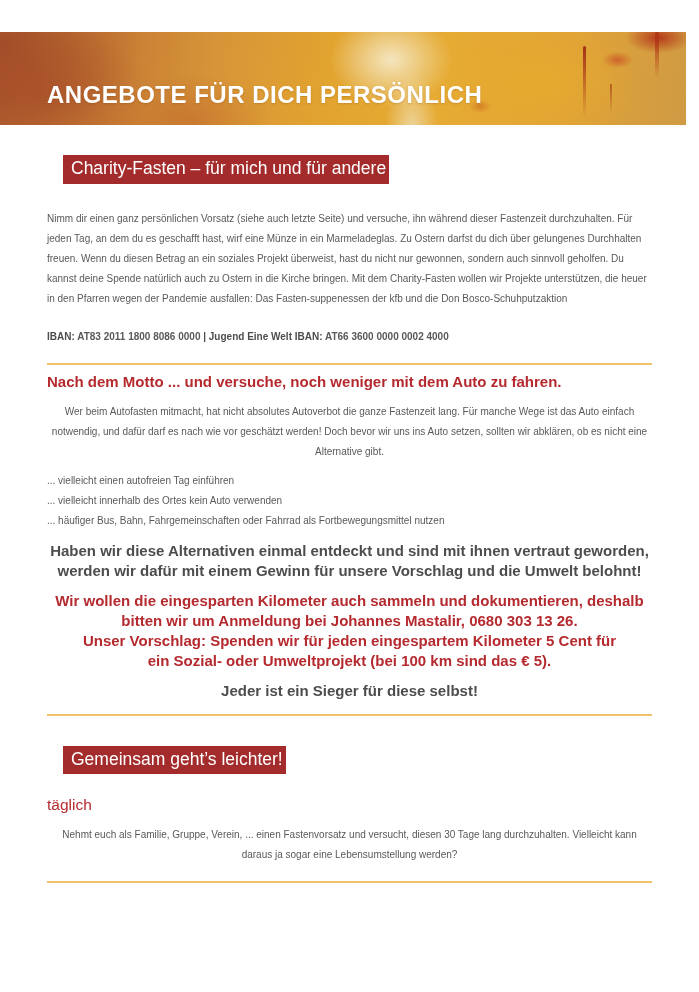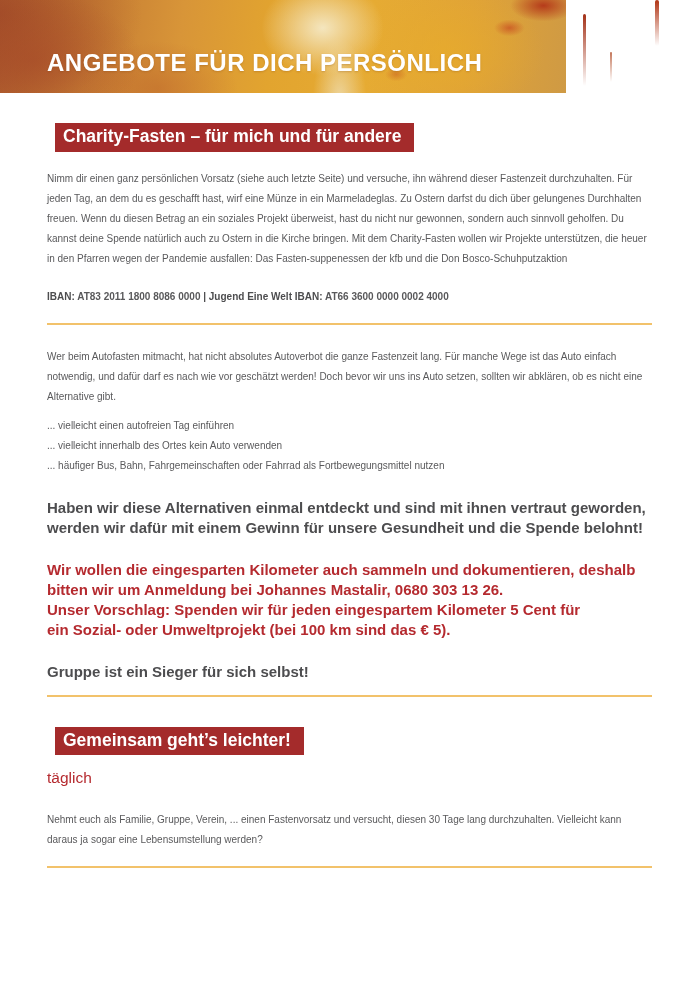--- a/index.html
+++ b/index.html
@@ -7,61 +7,62 @@
     position:relative;
     width:699px;
     height:992px;
     background:#ffffff;
     font-family:"Liberation Sans", sans-serif;
     overflow:hidden;
   }
   
   .hero{
     position:relative;
-    width:566px;
+    width:686px;
     height:93px;
     background-color:#e2a42f;
     background-image:
       radial-gradient(ellipse 90px 70px at 57% 30%, rgba(245,233,198,0.95), rgba(245,233,198,0) 68%),
       radial-gradient(ellipse 38px 85px at 60% 105%, rgba(240,226,188,0.75), rgba(240,226,188,0) 70%),
       radial-gradient(ellipse 46px 22px at 96% 6%, rgba(176,42,20,0.85), rgba(176,42,20,0) 72%),
       radial-gradient(ellipse 22px 12px at 90% 30%, rgba(196,58,28,0.6), rgba(196,58,28,0) 70%),
       radial-gradient(ellipse 16px 10px at 70% 80%, rgba(200,90,30,0.5), rgba(200,90,30,0) 70%),
       radial-gradient(ellipse 150px 95px at 6% 65%, rgba(166,72,40,0.6), rgba(166,72,40,0) 72%),
       radial-gradient(ellipse 190px 120px at 0% 15%, rgba(152,62,36,0.55), rgba(152,62,36,0) 75%),
       radial-gradient(ellipse 110px 65px at 28% 95%, rgba(188,98,40,0.5), rgba(188,98,40,0) 72%),
       radial-gradient(ellipse 130px 85px at 79% 55%, rgba(232,172,42,0.65), rgba(232,172,42,0) 75%),
       linear-gradient(97deg,#b0602f 0%,#c47a33 15%,#d89538 32%,#e2a42f 48%,#e6ab33 65%,#e0a337 82%,#cf9a44 100%);
+    margin-top: 32px;
   }
   .hero .drip{position:absolute;border-radius:2px;}
   .drip-1{left:583px;top:14px;width:3px;height:72px;background:linear-gradient(#a33016,rgba(163,48,22,0));}
   .drip-2{left:655px;top:0;width:4px;height:46px;background:linear-gradient(#b03414,rgba(176,52,20,0));}
   .drip-3{left:610px;top:52px;width:2px;height:30px;background:linear-gradient(rgba(170,60,20,0.7),rgba(170,60,20,0));}
   .hero h1{
     position:absolute;
     left:47px;
     bottom:16px;
     margin:0;
     color:#ffffff;
     font-size:24px;
     font-weight:bold;
     letter-spacing:0.5px;
     text-shadow:0 1px 2px rgba(120,60,10,0.25);
   }
   
   .content{padding:0 47px;}
   .badge{
     display:inline-block;
-    margin:8px;
+    margin:16px;
     background:#a42b2b;
     color:#ffffff;
     font-size:17.5px;
-    font-weight:bold;
+    font-weight:normal;
     line-height:1;
-    padding:5px 13px 6px 8px;
+    padding:5px 3px 6px 8px;
   }
   .mt-30{margin-top:30px;}
   .mt-17{margin-top:17px;}
   p{margin:0;}
   .body-text{
     color:#59595b;
     font-size:10px;
     line-height:20px;
   }
   .bold-text{
@@ -83,21 +84,21 @@
     font-weight:normal;
   }
   .block{display:block;}
   .sep{
     border:none;
     border-top:2px solid #f2c26b;
     margin:0;
     height:0;
   }
   .m-badge-body{margin-top:9px;}
-  .m-para{margin-top:22px;}
+  .m-para{margin-top:10px;text-align:center;}
   .m-bank{margin-top:18px;}
   .m-sep1{margin-top:16px;}
   .m-motto{margin-top:7px;}
   .m-alt{margin-top:9px;}
   .m-sep2{margin-top:13px;}
   .m-taeglich{margin-top:5px;}
   .m-sep3{margin-top:16px;}
   .bank .label{font-weight:bold;color:#4d4d4f;}
   .bank .value{font-weight:bold;color:#59595b;}
 </style>
@@ -121,33 +122,34 @@
       <div class="bank m-bank">
         <span class="block body-text">
           <span class="label">IBAN:</span><span class="value"> AT83 2011 1800 8086 0000 </span><span class="label">| Jugend Eine Welt IBAN:</span><span class="value"> AT66 3600 0000 0002 4000</span>
         </span>
       </div>
     </section>
 
     <hr class="sep m-sep1">
 
     <section>
+      <p class="red-text m-motto">Nach dem Motto ... und versuche, noch weniger mit dem Auto zu fahren.</p>
       <p class="body-text m-para">Wer beim Autofasten mitmacht, hat nicht absolutes Autoverbot die ganze Fastenzeit lang. Für manche Wege ist das Auto einfach notwendig, und dafür darf es nach wie vor geschätzt werden! Doch bevor wir uns ins Auto setzen, sollten wir abklären, ob es nicht eine Alternative gibt.</p>
       <div class="body-text m-alt">
         <span class="block">... vielleicht einen autofreien Tag einführen</span>
         <span class="block">... vielleicht innerhalb des Ortes kein Auto verwenden</span>
         <span class="block">... häufiger Bus, Bahn, Fahrgemeinschaften oder Fahrrad als Fortbewegungsmittel nutzen</span>
       </div>
-      <p class="bold-text m-para">Haben wir diese Alternativen einmal entdeckt und sind mit ihnen vertraut geworden, werden wir dafür mit einem Gewinn für unsere Gesundheit und die Spende belohnt!</p>
+      <p class="bold-text m-para">Haben wir diese Alternativen einmal entdeckt und sind mit ihnen vertraut geworden, werden wir dafür mit einem Gewinn für unsere Vorschlag und die Umwelt belohnt!</p>
       <div class="red-text m-para">
         <span>Wir wollen die eingesparten Kilometer auch sammeln und dokumentieren, deshalb bitten wir um Anmeldung bei Johannes Mastalir, 0680 303 13 26.</span>
         <span class="block">Unser Vorschlag: Spenden wir für jeden eingespartem Kilometer 5 Cent für</span>
         <span class="block">ein Sozial- oder Umweltprojekt (bei 100 km sind das € 5).</span>
       </div>
-      <p class="bold-text m-para">Gruppe ist ein Sieger für sich selbst!</p>
+      <p class="bold-text m-para">Jeder ist ein Sieger für diese selbst!</p>
     </section>
 
     <hr class="sep m-sep2">
 
     <section>
       <h2 class="badge mt-30">Gemeinsam geht’s leichter!</h2>
       <p class="red-regular m-taeglich">täglich</p>
       <p class="body-text m-para">Nehmt euch als Familie, Gruppe, Verein, ... einen Fastenvorsatz und versucht, diesen 30 Tage lang durchzuhalten. Vielleicht kann daraus ja sogar eine Lebensumstellung werden?</p>
     </section>
 

